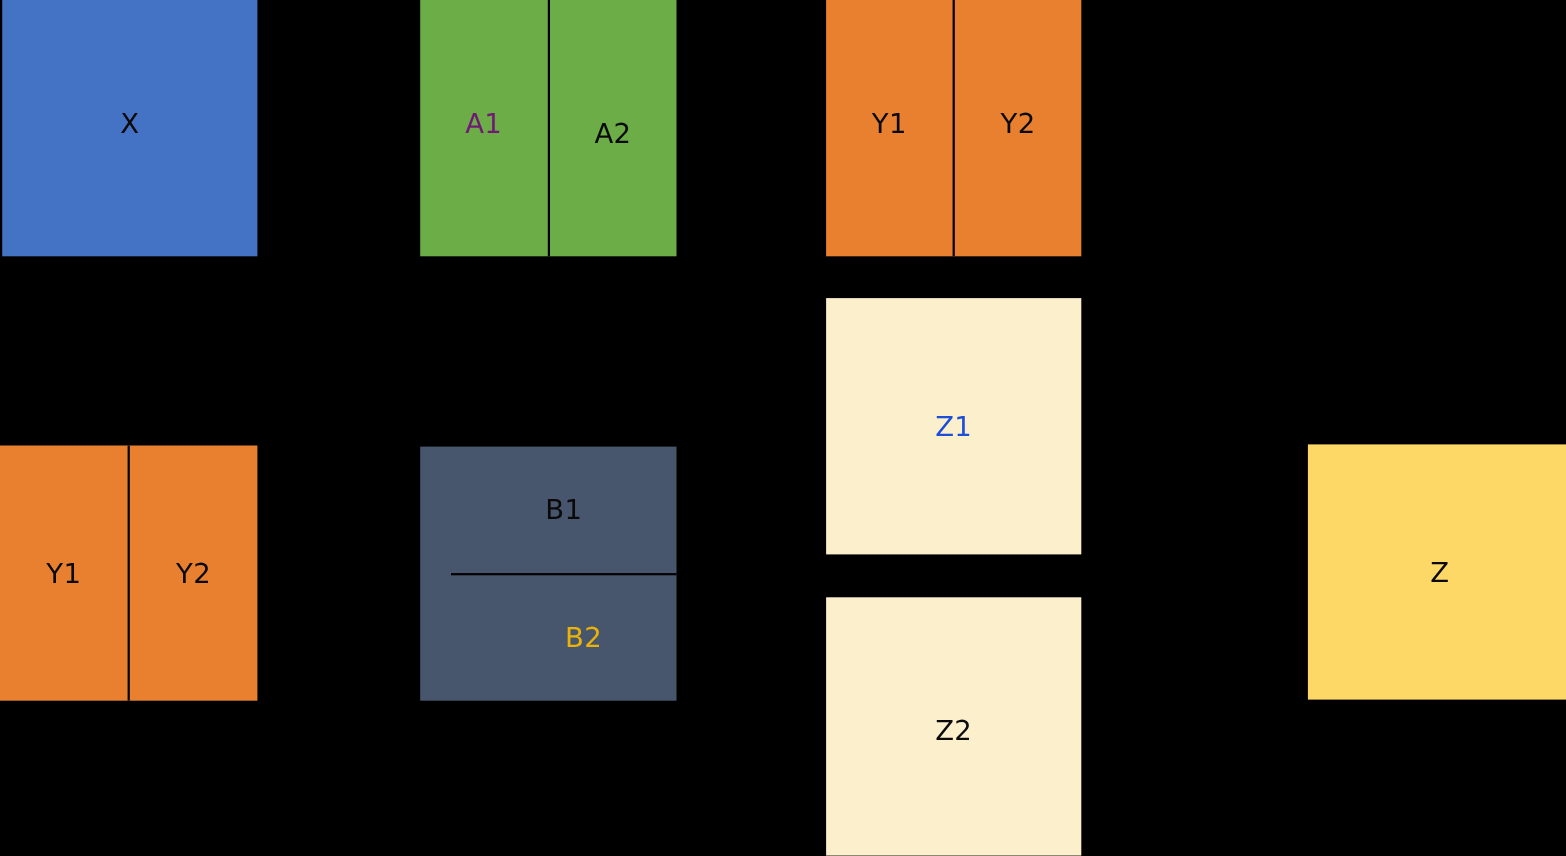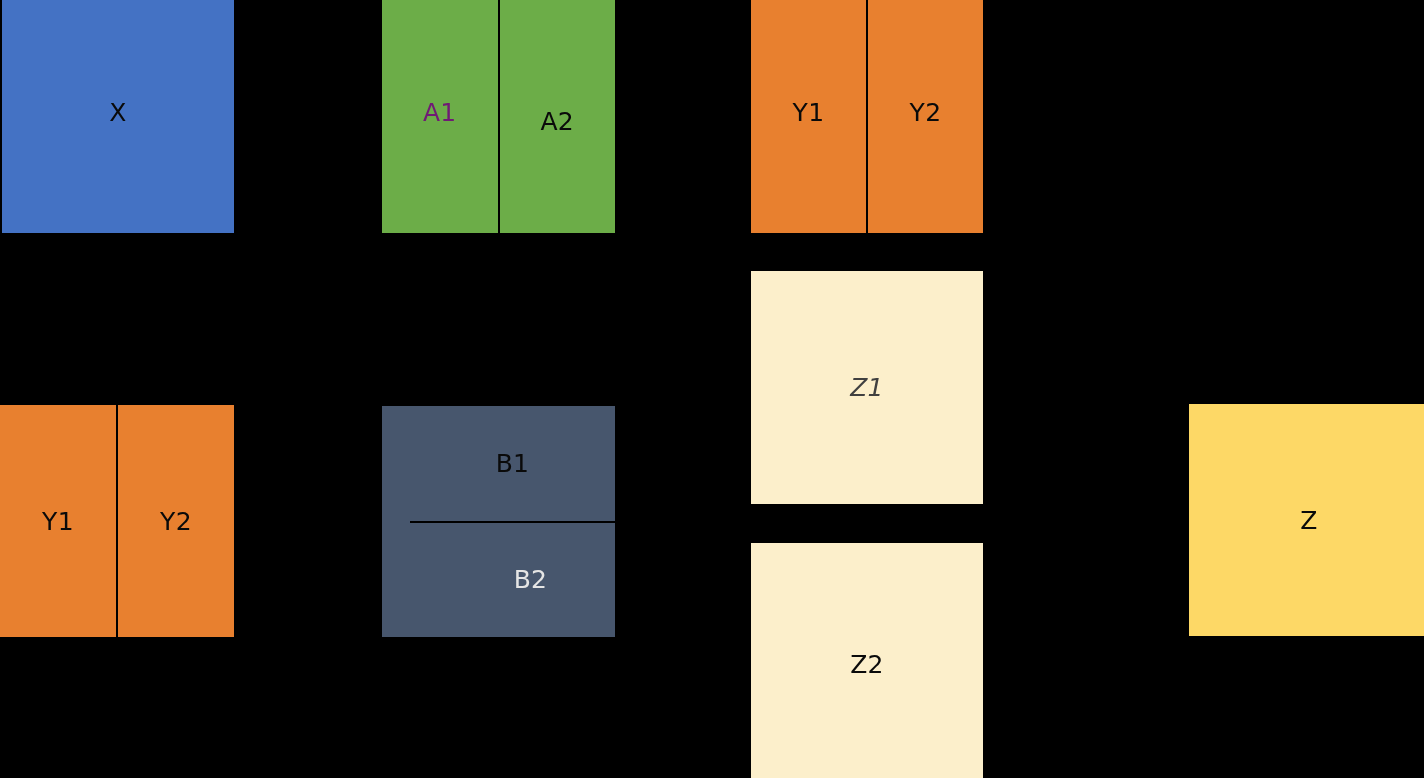--- a/index.html
+++ b/index.html
@@ -72,39 +72,39 @@
       <div class="cell">
         <span class="cell-label" style="color: rgb(10, 10, 10);">Y1</span>
       </div>
       <div class="divider-v" style="background: rgb(0, 0, 0);"></div>
       <div class="cell">
         <span class="cell-label" style="color: rgb(10, 10, 10);">Y2</span>
       </div>
     </div>
     <div class="node split-h" style="left: 751px; top: 271px; width: 232px; height: 233px; background: rgb(252, 239, 203);">
       <div class="cell">
-        <span class="cell-label" style="color: #404040; font-style: italic;">Z1</span>
+        <span class="cell-label" style="color: #1d4ed8;">Z1</span>
       </div>
     </div>
     <div class="node split-h" style="left: 0px; top: 405px; width: 234px; height: 232px; background: rgb(232, 128, 47);">
       <div class="cell">
         <span class="cell-label" style="color: rgb(10, 10, 10);">Y1</span>
       </div>
       <div class="divider-v" style="background: rgb(0, 0, 0);"></div>
       <div class="cell">
         <span class="cell-label" style="color: rgb(10, 10, 10);">Y2</span>
       </div>
     </div>
     <div class="node split-v" style="left: 382px; top: 406px; width: 233px; height: 231px; background: rgb(71, 86, 109); padding-left: 28px;">
       <div class="cell">
         <span class="cell-label" style="color: rgb(10, 10, 10);">B1</span>
       </div>
       <div class="divider-h" style="background: rgb(0, 0, 0);"></div>
       <div class="cell">
-        <span class="cell-label" style="color: #e5e5e5; margin-left: 36px;">B2</span>
+        <span class="cell-label" style="color: #eab308; margin-left: 36px;">B2</span>
       </div>
     </div>
     <div class="node split-h" style="left: 751px; top: 543px; width: 232px; height: 243px; background: rgb(252, 239, 203);">
       <div class="cell">
         <span class="cell-label" style="color: rgb(10, 10, 10);">Z2</span>
       </div>
     </div>
     <div class="node split-h" style="left: 1189px; top: 404px; width: 240px; height: 232px; background: rgb(253, 216, 102);">
       <div class="cell">
         <span class="cell-label" style="color: rgb(10, 10, 10);">Z</span>

